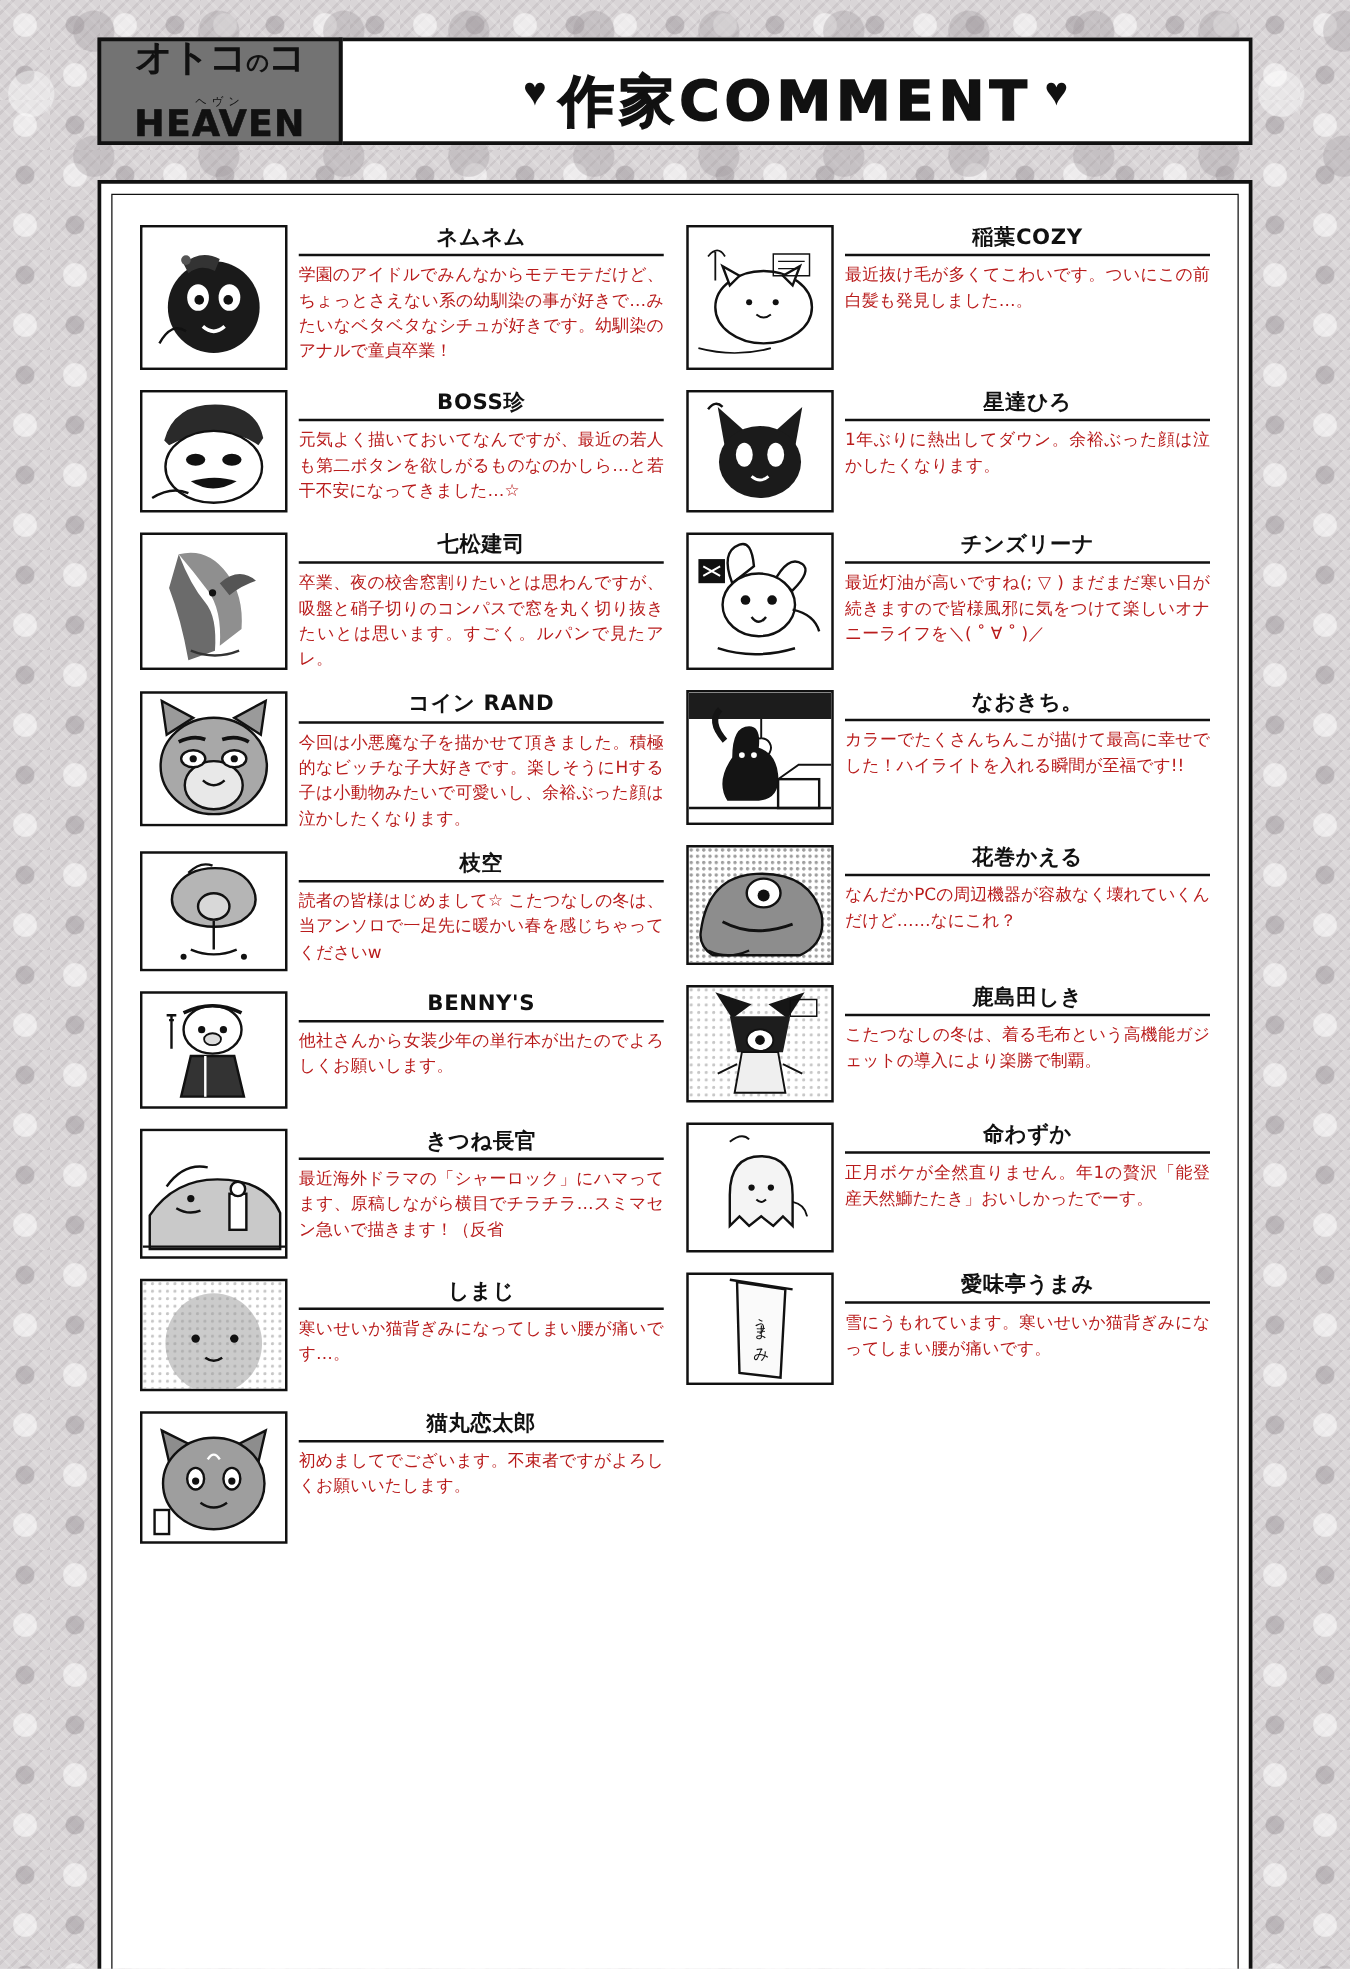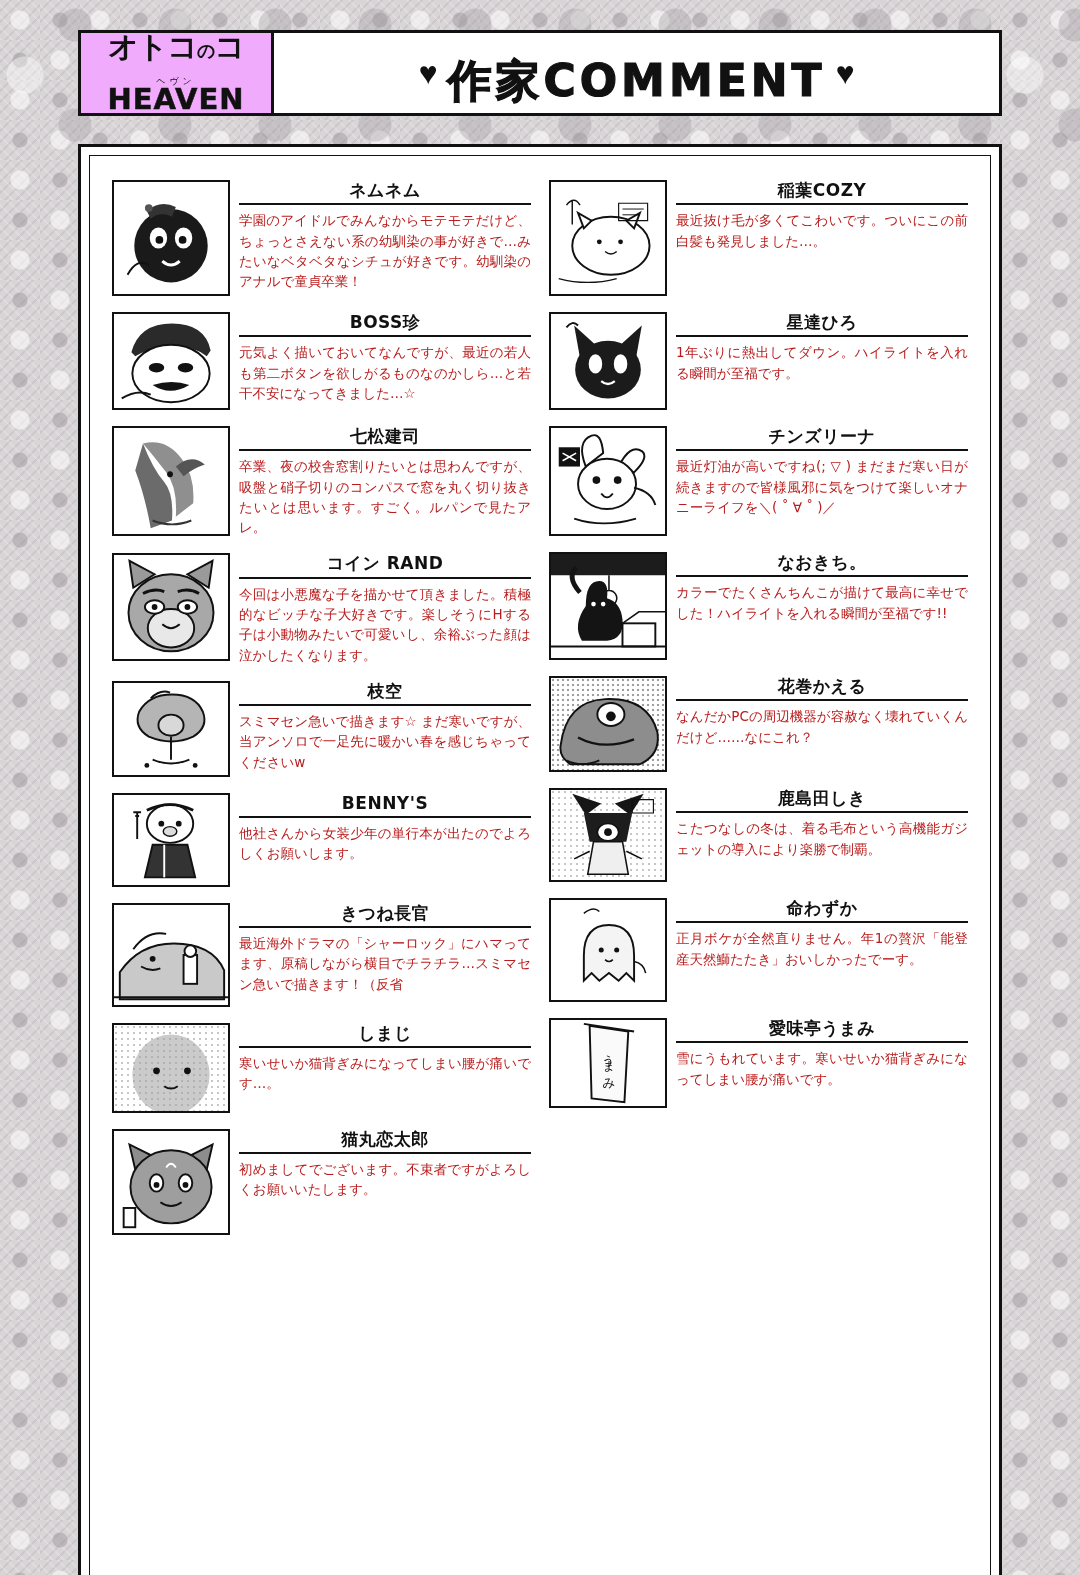--- a/index.html
+++ b/index.html
@@ -39,21 +39,21 @@
   .header {
     position: absolute;
     top: 30px; left: 78px;
     width: 924px;
     height: 86px;
     display: flex;
     align-items: stretch;
   }
   .logo {
     width: 196px;
-    background: #f0abfc;
+    background: #737373;
     border: 3px solid #111;
     position: relative;
     display: flex;
     flex-direction: column;
     align-items: center;
     justify-content: center;
     padding: 2px 0 0 0;
   }
   .logo-line1 {
     font-size: 30px;
@@ -297,21 +297,21 @@
             <ellipse cx="59" cy="44" rx="13" ry="11" fill="#d8d8d8" stroke="#111" stroke-width="2"></ellipse>
             <path d="M59 56 l0 24" stroke="#111" stroke-width="2"></path>
             <path d="M40 80 q19 8 38 0" stroke="#111" stroke-width="2" fill="none"></path>
             <path d="M38 16 q10 -10 20 -6" stroke="#111" stroke-width="2" fill="none"></path>
             <circle cx="34" cy="86" r="2.5" fill="#111"></circle>
             <circle cx="84" cy="86" r="2.5" fill="#111"></circle>
           </svg>
         </div>
         <div class="body">
           <div class="name">枝空</div>
-          <div class="comment">スミマセン急いで描きます☆ まだ寒いですが、当アンソロで一足先に暖かい春を感じちゃってくださいw</div>
+          <div class="comment">読者の皆様はじめまして☆ こたつなしの冬は、当アンソロで一足先に暖かい春を感じちゃってくださいw</div>
         </div>
       </div>
 
       <div class="entry h6">
         <div class="thumb">
           <svg class="art" viewBox="0 0 118 94" preserveAspectRatio="none">
             <rect width="118" height="94" fill="#fff"></rect>
             <ellipse cx="58" cy="30" rx="24" ry="20" fill="#fff" stroke="#111" stroke-width="2"></ellipse>
             <path d="M34 16 q24 -12 48 0" stroke="#111" stroke-width="3" fill="none"></path>
             <circle cx="49" cy="30" r="3" fill="#111"></circle>
@@ -420,21 +420,21 @@
             <path d="M88 46 l6 -34 l-22 20 z" fill="#1b1b1b"></path>
             <ellipse cx="59" cy="58" rx="34" ry="30" fill="#1b1b1b"></ellipse>
             <ellipse cx="46" cy="52" rx="7" ry="10" fill="#fff"></ellipse>
             <ellipse cx="72" cy="52" rx="7" ry="10" fill="#fff"></ellipse>
             <path d="M52 70 q7 6 14 0" stroke="#fff" stroke-width="2.4" fill="none"></path>
             <path d="M16 14 q6 -8 12 -2" stroke="#111" stroke-width="2" fill="none"></path>
           </svg>
         </div>
         <div class="body">
           <div class="name">星達ひろ</div>
-          <div class="comment">1年ぶりに熱出してダウン。ハイライトを入れる瞬間が至福です。</div>
+          <div class="comment">1年ぶりに熱出してダウン。余裕ぶった顔は泣かしたくなります。</div>
         </div>
       </div>
 
       <div class="entry h3">
         <div class="thumb">
           <svg class="art" viewBox="0 0 118 110" preserveAspectRatio="none">
             <rect width="118" height="110" fill="#fff"></rect>
             <path d="M36 40 q-10 -26 6 -32 q10 -4 12 18 z" fill="#fff" stroke="#111" stroke-width="2"></path>
             <path d="M70 40 q12 -24 24 -16 q8 6 -8 22 z" fill="#fff" stroke="#111" stroke-width="2"></path>
             <ellipse cx="58" cy="58" rx="30" ry="26" fill="#fff" stroke="#111" stroke-width="2"></ellipse>

